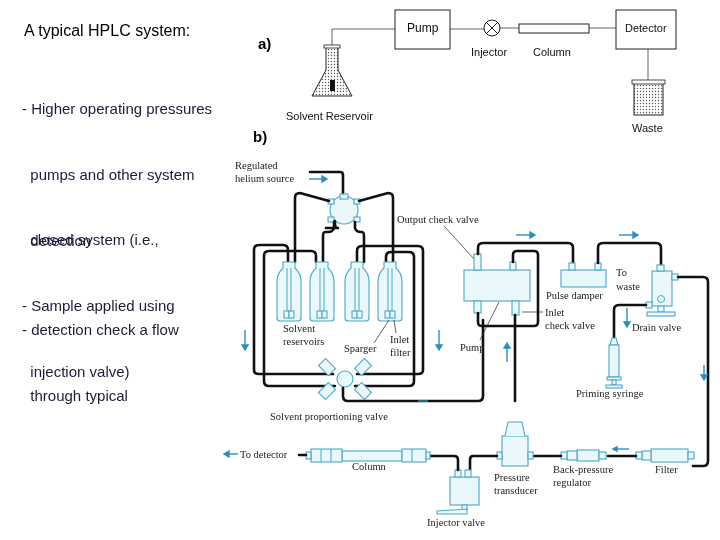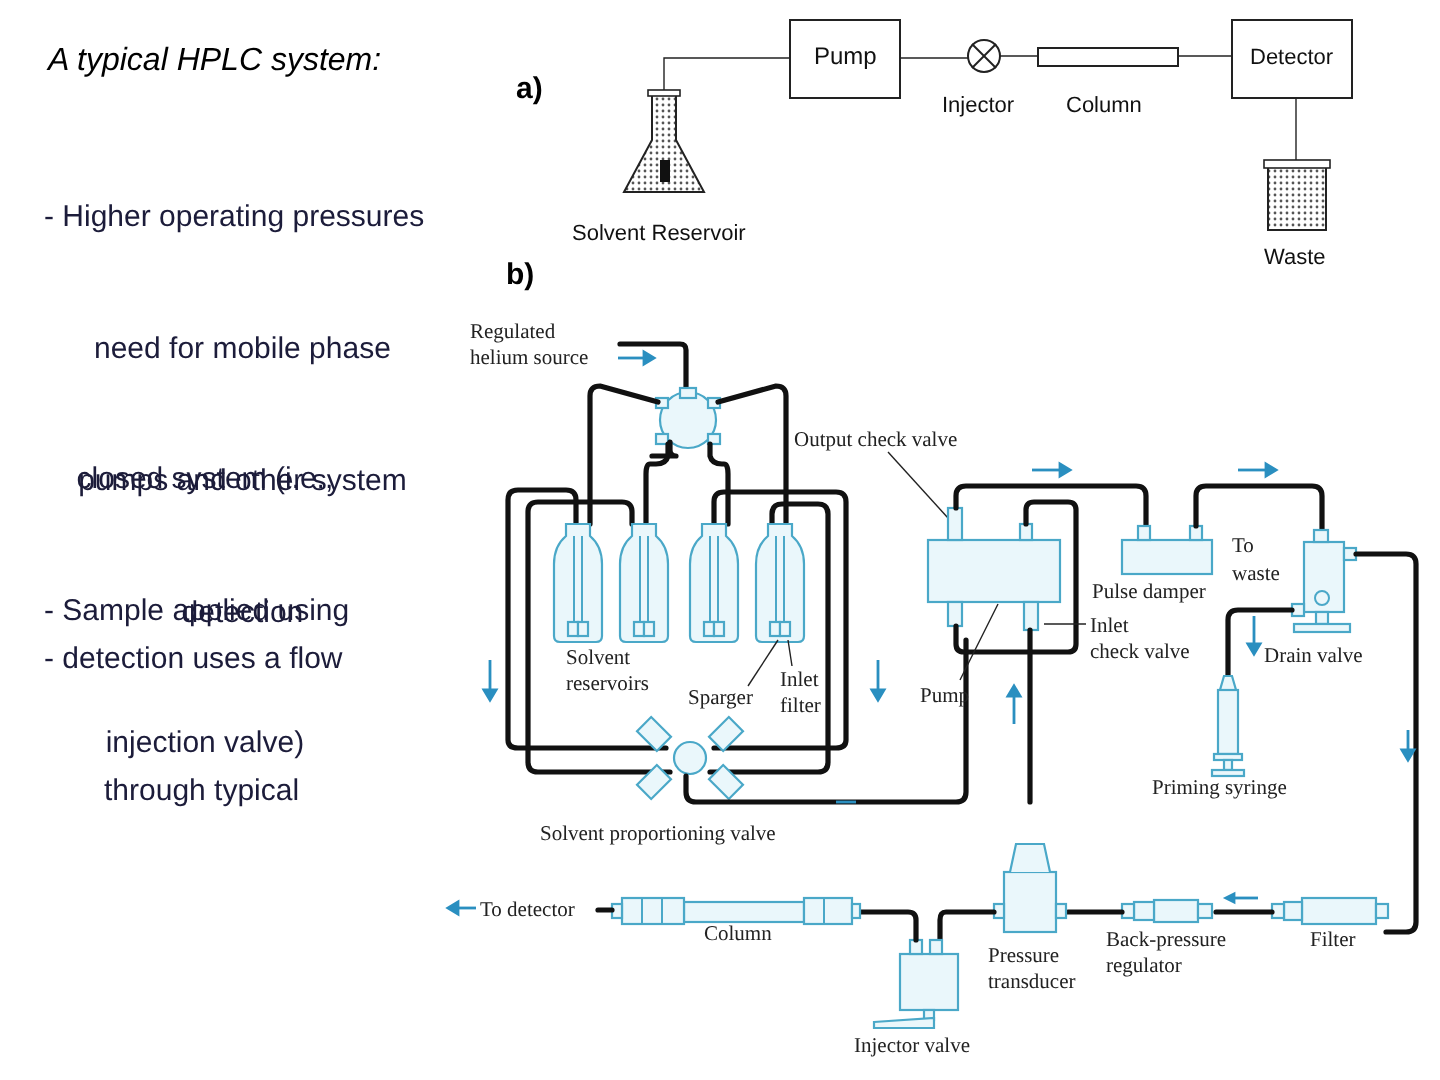--- a/index.html
+++ b/index.html
@@ -1,47 +1,46 @@
 <!DOCTYPE html>
 <html><head>
 <meta charset="utf-8">
 <style>
   html, body { margin:0; padding:0; background:#ffffff; }
   body { width:720px; height:540px; position:relative; overflow:hidden; }
   .txt { position:absolute; font-family:"Liberation Sans", sans-serif; color:#1a1a2e; }
-  .title { left:24px; top:22px; font-size:16px; color:#000;font-style:italic; }
-  .bullet { font-size:15px; line-height:22px; color:#1c1c3a; white-space:pre;text-align:center; }
+  .title { left:24px; top:22px; font-size:16px; color:#000; }
+  .bullet { font-size:15px; line-height:22px; color:#1c1c3a; white-space:pre; }
   .b1 { left:22px; top:54px; }
   .b2 { left:22px; top:185px; }
   .b3 { left:22px; top:275px; }
   svg { position:absolute; left:0; top:0; }
   .lbl-a { font-family:"Liberation Sans", sans-serif; font-size:12px; fill:#111; }
   .lbl-b { font-family:"Liberation Serif", serif; font-size:10.5px; fill:#222; }
   .part { fill:#eaf7fb; stroke:#4aa8c8; stroke-width:1.1; }
   .tube { fill:none; stroke:#111; stroke-width:2.6; stroke-linejoin:round; stroke-linecap:round; }
   .arrow { stroke:#2a8fc0; stroke-width:1.4; fill:#2a8fc0; }
   .thin { fill:none; stroke:#222; stroke-width:0.7; }
 </style>
 </head>
 <body>
 
 <div class="txt title">A typical HPLC system:</div>
 <div class="txt bullet b1">
   <div>- Higher operating pressures</div>
-  <div>  need for mobile phase</div>
   <div>  pumps and other system</div>
   <div>  detection</div>
 </div>
 <div class="txt bullet b2">
   <div>  closed system (i.e.,</div>
   <div>- Sample applied using</div>
   <div>  injection valve)</div>
 </div>
 <div class="txt bullet b3">
-  <div>- detection uses a flow</div>
+  <div>- detection check a flow</div>
   <div>  through typical</div>
 </div>
 
 <svg width="720" height="540" viewBox="0 0 720 540">
   <defs>
     <pattern id="dots" width="3" height="3" patternUnits="userSpaceOnUse">
       <rect width="3" height="3" fill="#fff"></rect>
       <circle cx="1.5" cy="1.5" r="0.7" fill="#555"></circle>
     </pattern>
   </defs>

